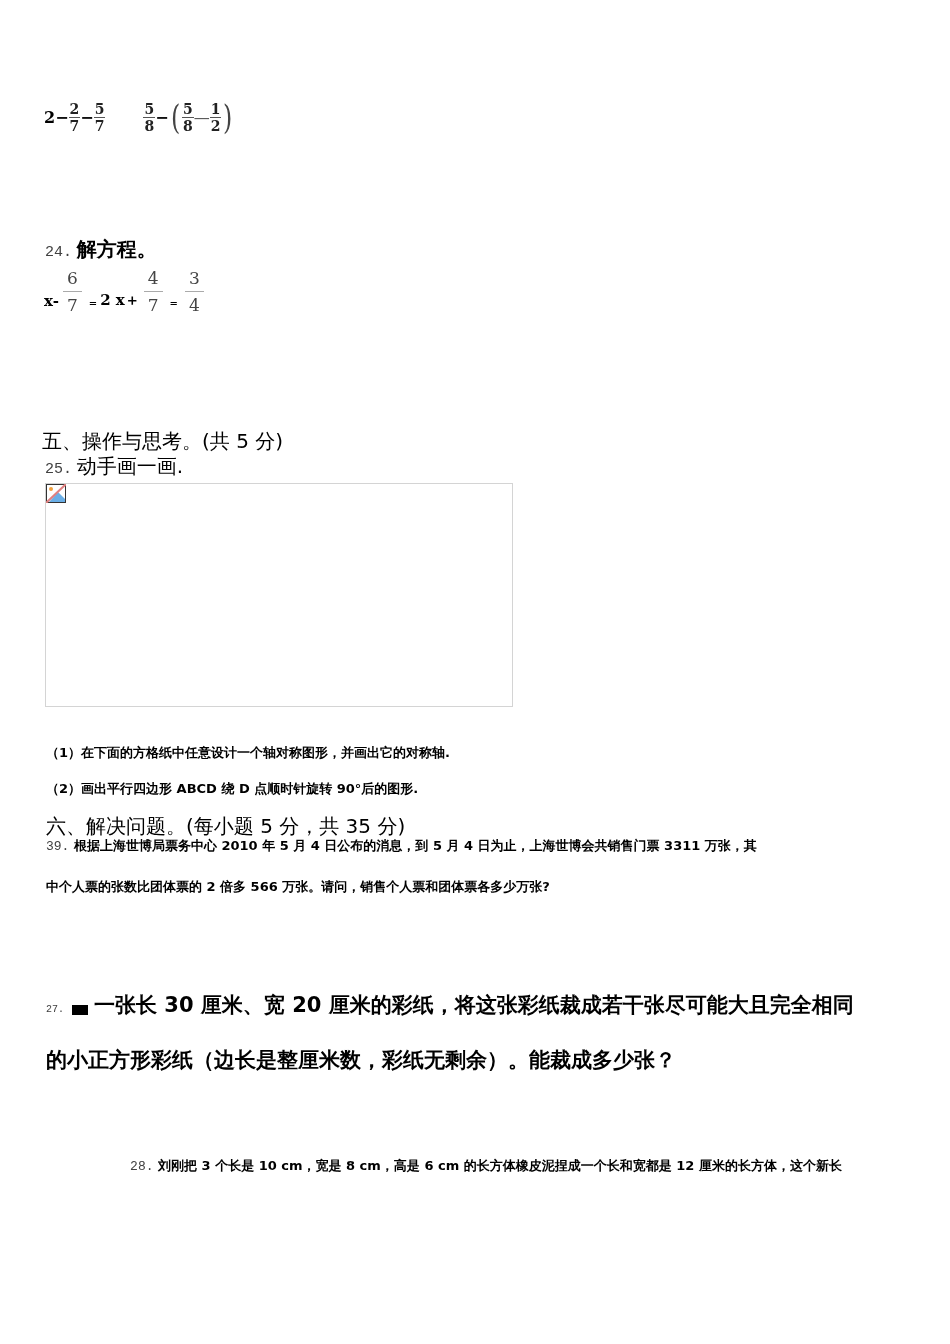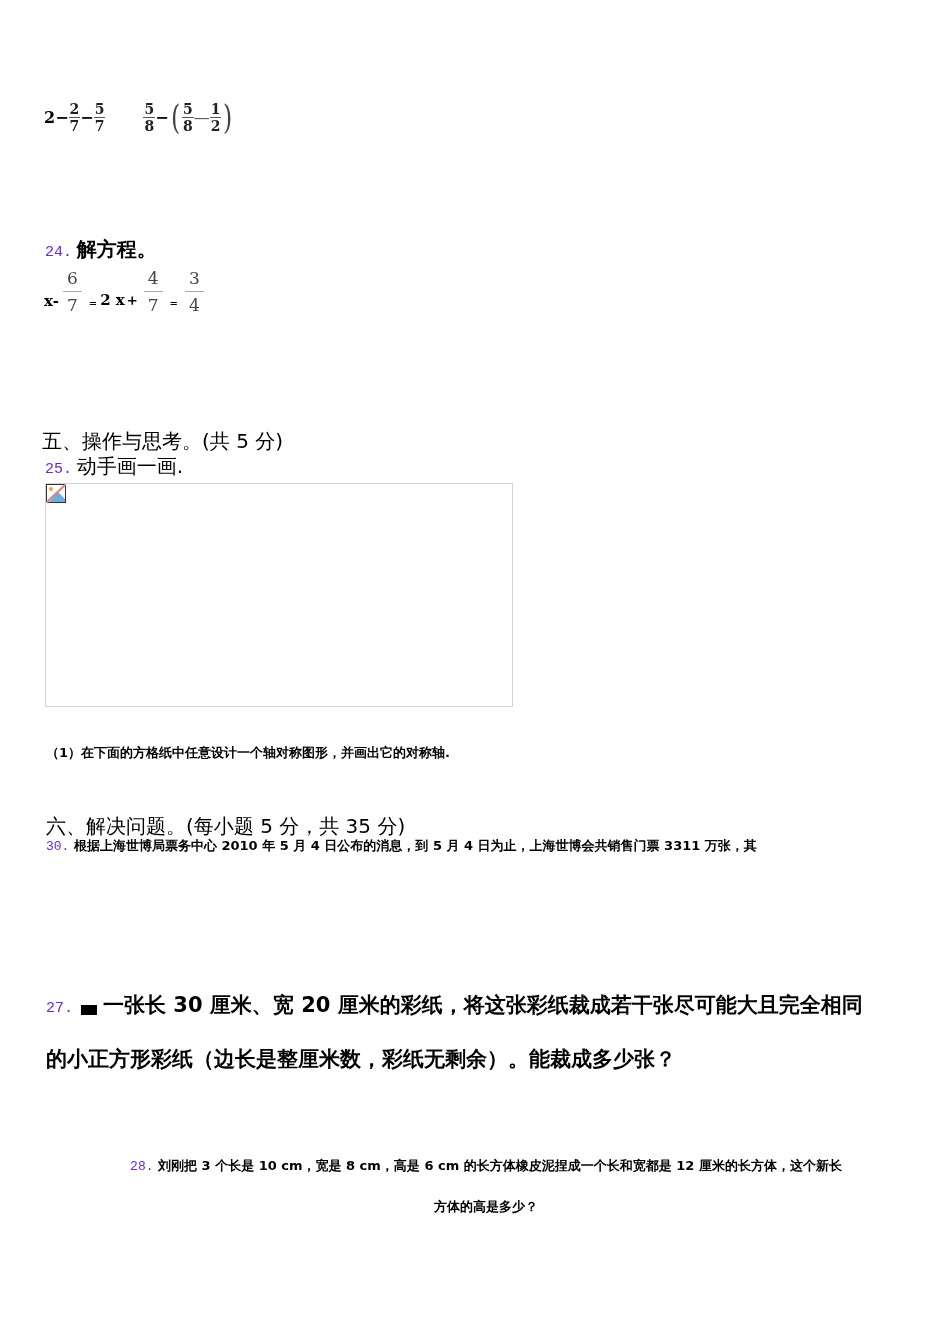--- a/index.html
+++ b/index.html
@@ -3,21 +3,21 @@
 <meta charset="utf-8">
 <style>
   html, body { margin:0; padding:0; background:#ffffff; }
   body { width:950px; height:1344px; position:relative; overflow:hidden;
          font-family:"DejaVu Serif","Liberation Serif",serif; color:#000; }
   .abs { position:absolute; }
   .frac { display:inline-flex; flex-direction:column; align-items:center; vertical-align:middle; line-height:1; }
   .frac .num { padding:0 1px 1px; border-bottom:1.5px solid #555; }
   .frac .den { padding-top:1px; }
   .bold { font-weight:bold; }
-  .qnum { font-family:"Liberation Mono","DejaVu Sans Mono",monospace; color:#6d28d9; font-weight:normal; }
+  .qnum { font-family:"Liberation Mono","DejaVu Sans Mono",monospace; color:#404040; font-weight:normal; }
   .expr1 { left:44px; top:100px; font-size:16px; font-weight:bold; display:flex; align-items:center; gap:0; }
   .expr1 .frac { font-size:14px; color:#222; }
   .paren { font-size:34px; font-weight:normal; line-height:1; color:#444; transform:scaleX(0.7); display:inline-block; }
   .eq { left:44px; top:268px; font-size:15px; display:flex; align-items:flex-end; }
   .eq .frac2 { display:inline-flex; flex-direction:column; align-items:center; font-size:17px; color:#444; font-weight:normal; margin:0 4px; }
   .eq .frac2 .n { padding:0 4px 3px; border-bottom:1.5px solid #aaa; }
   .eq .frac2 .d { padding-top:3px; }
   .eq .t { font-weight:bold; padding-bottom:5px; }
   .eq .small { font-size:10px; font-weight:bold; padding-bottom:7px; margin:0 3px; }
   .txt15 { font-size:15px; }
@@ -95,29 +95,30 @@
   <svg class="broken" viewBox="0 0 20 19">
     <rect x="0.5" y="0.5" width="19" height="18" fill="#fff" stroke="#333" stroke-width="1"></rect>
     <circle cx="5" cy="5" r="2" fill="#f0a040"></circle>
     <polygon points="3,18 12,8 19,15 19,18" fill="#6aaee6"></polygon>
     <line x1="0" y1="19" x2="20" y2="0" stroke="#e08080" stroke-width="2"></line>
   </svg>
 </div>
 
 <div class="abs para" style="left:46px;top:733px;font-weight:normal;line-height:40px;">
   <div style="font-weight:bold">（1）在下面的方格纸中任意设计一个轴对称图形，并画出它的对称轴.</div>
+  <div style="font-weight:bold;margin-top:-4px">（2）画出平行四边形 ABCD 绕 D 点顺时针旋转 90°后的图形.</div>
 </div>
 
 <div class="abs heading" style="left:46px;top:813px;text-align:right;">六、解决问题。(每小题 5 分，共 35 分)</div>
 
 <div class="abs para" style="left:46px;top:826px;width:870px;">
-  <div><span class="qnum">30.</span> <span>根据上海世博局票务中心 2010 年 5 月 4 日公布的消息，到 5 月 4 日为止，上海世博会共销售门票 3311 万张，其</span></div>
+  <div><span class="qnum">39.</span> <span>根据上海世博局票务中心 2010 年 5 月 4 日公布的消息，到 5 月 4 日为止，上海世博会共销售门票 3311 万张，其</span></div>
+  <div>中个人票的张数比团体票的 2 倍多 566 万张。请问，销售个人票和团体票各多少万张?</div>
 </div>
 
 <div class="abs para big" style="left:46px;top:980px;width:880px;">
-  <div><span class="qnum" style="font-size:15px">27.</span><span class="marker"></span><span>一张长 30 厘米、宽 20 厘米的彩纸，将这张彩纸裁成若干张尽可能大且完全相同</span></div>
+  <div><span class="qnum" style="font-size:10px">27.</span><span class="marker"></span><span>一张长 30 厘米、宽 20 厘米的彩纸，将这张彩纸裁成若干张尽可能大且完全相同</span></div>
   <div>的小正方形彩纸（边长是整厘米数，彩纸无剩余）。能裁成多少张？</div>
 </div>
 
 <div class="abs para" style="left:46px;top:1146px;width:880px;text-align:center;">
   <div><span class="qnum">28.</span> <span>刘刚把 3 个长是 10 cm，宽是 8 cm，高是 6 cm 的长方体橡皮泥捏成一个长和宽都是 12 厘米的长方体，这个新长</span></div>
-  <div>方体的高是多少？</div>
 </div>
 
 </body></html>

